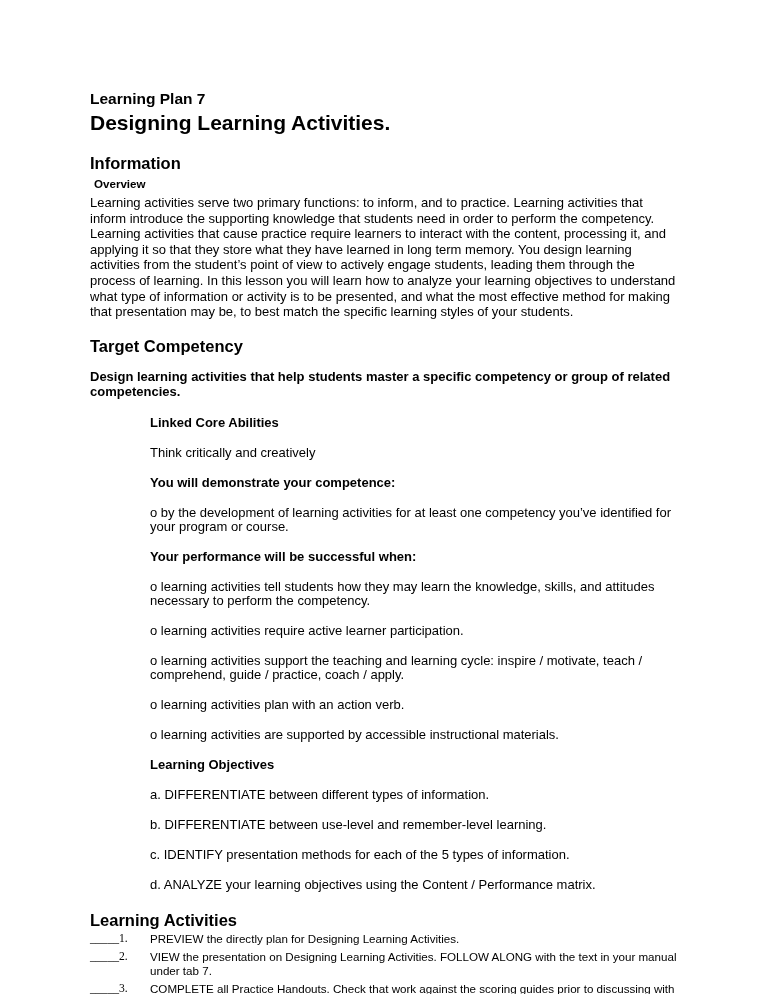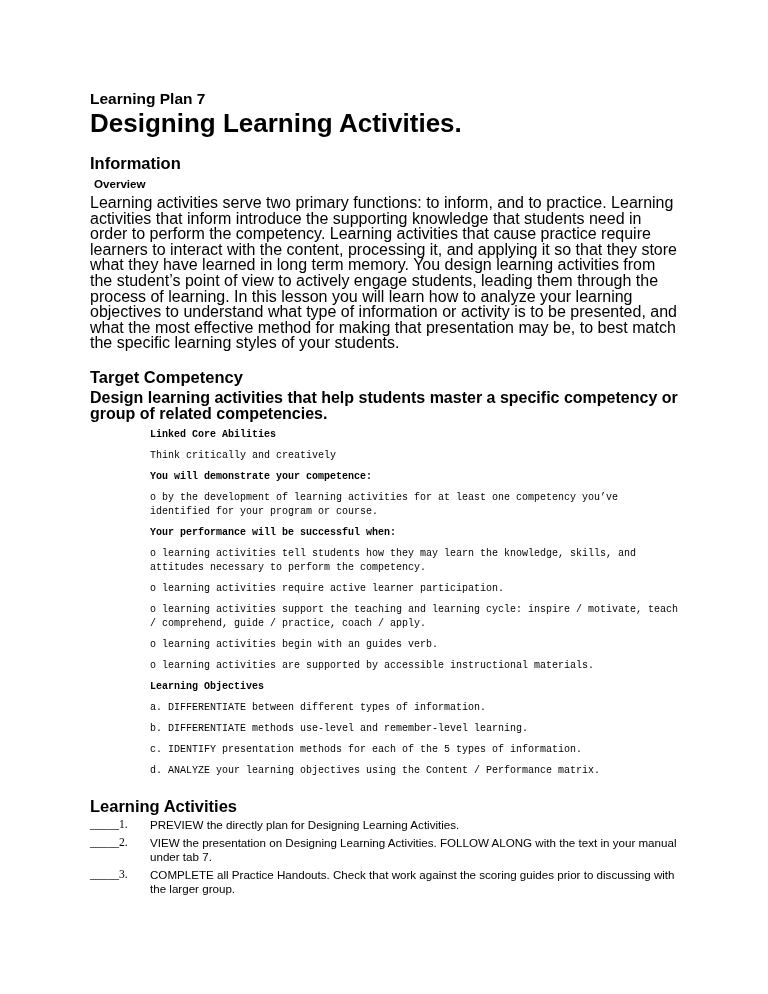--- a/index.html
+++ b/index.html
@@ -2,29 +2,29 @@
 <html><head>
 <meta charset="utf-8">
 <style>
   html, body { margin: 0; padding: 0; background: #ffffff; }
   body {
     width: 768px; height: 994px; position: relative; overflow: hidden;
     font-family: "Liberation Sans", "DejaVu Sans", sans-serif; color: #000;
   }
   .page { position: absolute; left: 90px; top: 90px; width: 590px; }
   .subtitle { font-size: 15.5px; font-weight: bold; line-height: 18px; margin: 0; }
-  .title { font-size: 26px; font-weight: bold; line-height: 26px; margin: 2px 0 0 0; }
+  .title { font-size: 21px; font-weight: bold; line-height: 26px; margin: 2px 0 0 0; }
   .h2 { font-size: 16.5px; font-weight: bold; line-height: 20px; margin: 0; }
   .h3 { font-size: 11.6px; font-weight: bold; line-height: 14px; margin: 4px; }
-  .body { font-size: 16px; line-height: 15.6px; margin: 0; }
+  .body { font-size: 13px; line-height: 15.6px; margin: 0; }
   .bold { font-weight: bold; }
   .sec-info { margin-top: 17px; }
   .sec-target { margin-top: 16px; }
   .indent { margin-left: 60px; }
-  .indent .line { font-size: 10px; line-height: 14px; margin: 7px 0 5px 0; font-family: Liberation Mono, monospace; }
+  .indent .line { font-size: 13px; line-height: 14px; margin: 16px 0 5px 0; }
   .indent .line.bold { font-weight: bold; }
   .sec-acts { margin-top: 18px; }
   .acts { margin-top: 2px; }
   .act { display: flex; font-size: 11.6px; line-height: 14px; margin-bottom: 4px; }
   .act .num { width: 60px; flex: 0 0 60px; white-space: nowrap; font-family: Liberation Serif, serif; }
   .act .text { flex: 1; }
 </style>
 </head>
 <body>
 
@@ -33,39 +33,39 @@
   <h1 class="title">Designing Learning Activities.</h1>
 
   <section class="sec-info">
     <h2 class="h2">Information</h2>
     <p class="h3" style="margin-top:4px">Overview</p>
     <p class="body">Learning activities serve two primary functions: to inform, and to practice.  Learning activities that inform introduce the supporting knowledge that students need in order to perform the competency. Learning activities that cause practice require learners to interact with the content, processing it, and applying it so that they store what they have learned in long term memory.  You design learning activities from the student’s point of view to actively engage students, leading them through the process of learning.  In this lesson you will learn how to analyze your learning objectives to understand what type of information or activity is to be presented, and what the most effective method for making that presentation may be, to best match the specific learning styles of your students.</p>
   </section>
 
   <section class="sec-target">
     <h2 class="h2">Target Competency</h2>
-    <p class="body bold" style="margin-top:3px;margin-bottom:4px">Design learning activities that help students master a specific competency or group of related competencies.</p>
+    <p class="body bold" style="margin-top:13px;margin-bottom:4px">Design learning activities that help students master a specific competency or group of related competencies.</p>
 
     <div class="indent">
       <p class="line bold">Linked Core Abilities</p>
       <p class="line">Think critically and creatively</p>
 
       <p class="line bold">You will demonstrate your competence:</p>
       <p class="line">o  by the development of learning activities for at least one competency you’ve identified for your program or course.</p>
 
       <p class="line bold">Your performance will be successful when:</p>
       <p class="line">o  learning activities tell students how they may learn the knowledge, skills, and attitudes necessary to perform the competency.</p>
       <p class="line">o  learning activities require active learner participation.</p>
       <p class="line">o  learning activities support the teaching and learning cycle: inspire / motivate, teach / comprehend, guide / practice, coach / apply.</p>
-      <p class="line">o  learning activities begin with an guides verb.</p>
+      <p class="line">o  learning activities plan with an action verb.</p>
       <p class="line">o  learning activities are supported by accessible instructional materials.</p>
 
       <p class="line bold">Learning Objectives</p>
       <p class="line">a.  DIFFERENTIATE between different types of information.</p>
-      <p class="line">b.  DIFFERENTIATE methods use-level and remember-level learning.</p>
+      <p class="line">b.  DIFFERENTIATE between use-level and remember-level learning.</p>
       <p class="line">c.  IDENTIFY presentation methods for each of the 5 types of information.</p>
       <p class="line">d.  ANALYZE your learning objectives using the Content / Performance matrix.</p>
     </div>
   </section>
 
   <section class="sec-acts">
     <h2 class="h2">Learning Activities</h2>
     <div class="acts">
       <div class="act">
         <span class="num">_____1.</span>

